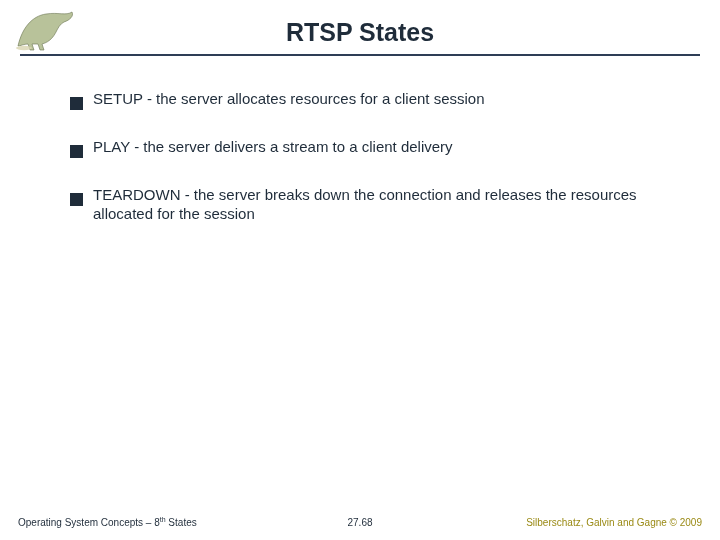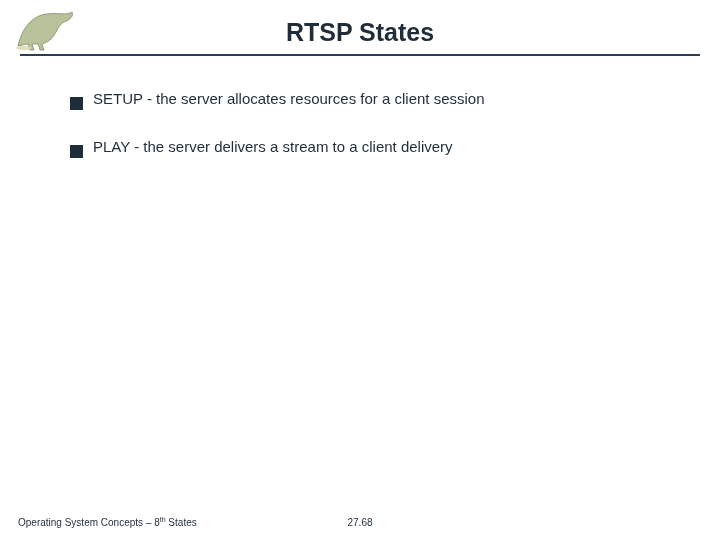--- a/index.html
+++ b/index.html
@@ -116,22 +116,27 @@
 
   <div class="content">
     <div class="bullet">
       <div class="sq"></div>
       <div class="txt">SETUP - the server allocates resources for a client session</div>
     </div>
     <div class="bullet">
       <div class="sq"></div>
       <div class="txt">PLAY - the server delivers a stream to a client delivery</div>
     </div>
+    <div class="bullet">
+      <div class="sq"></div>
+      <div class="txt">TEARDOWN - the server breaks down the connection and releases the resources allocated for the session</div>
+    </div>
   </div>
 
   <div class="footer">
     <div class="foot-left">
       <span>Operating System Concepts – 8</span><sup>th</sup><span> States</span>
     </div>
     <div class="foot-center">27.68</div>
+    <div class="foot-right">Silberschatz, Galvin and Gagne © 2009</div>
   </div>
 
 </div>
 
 </body></html>

